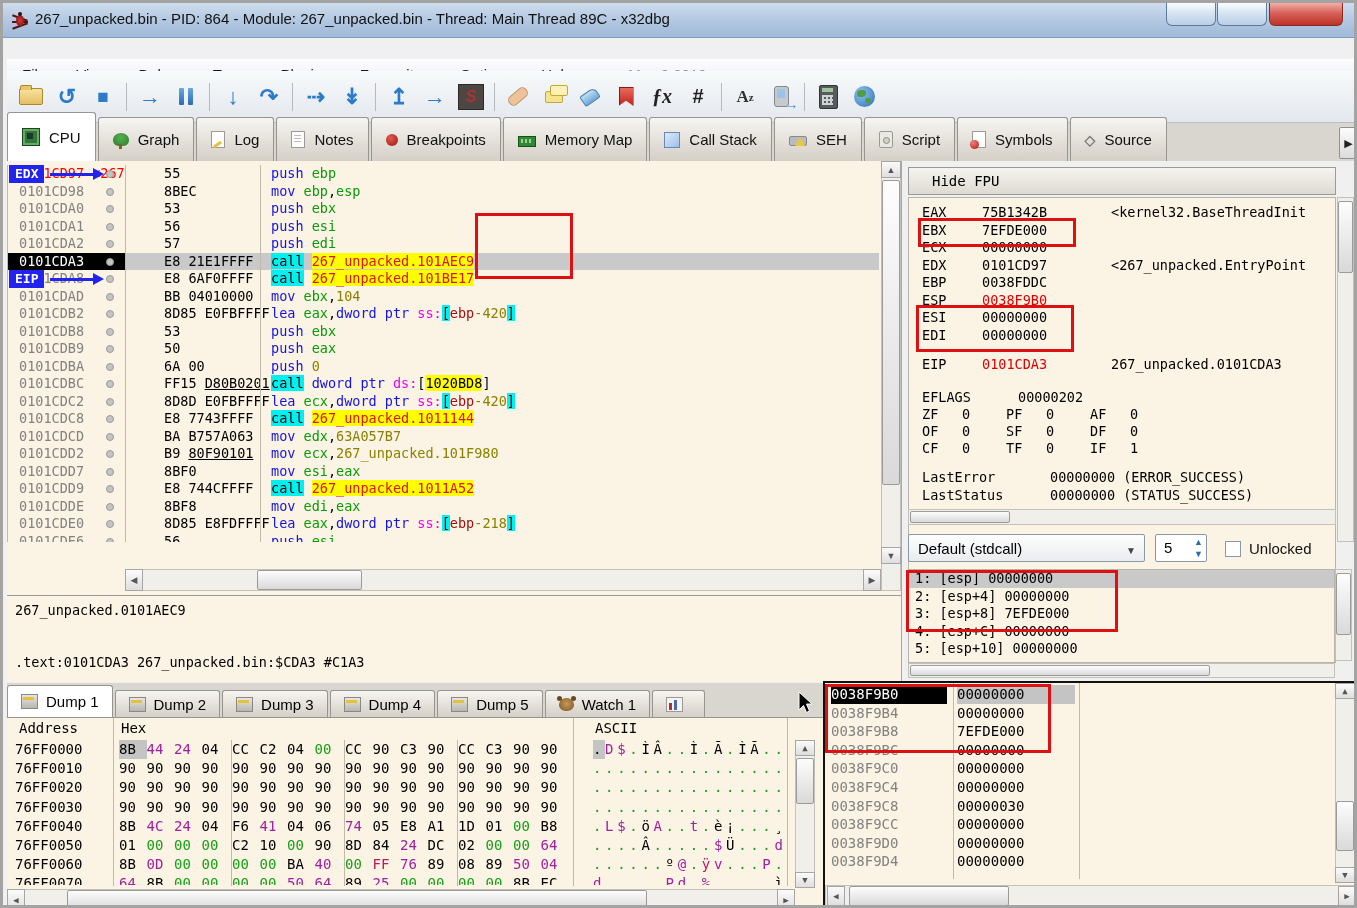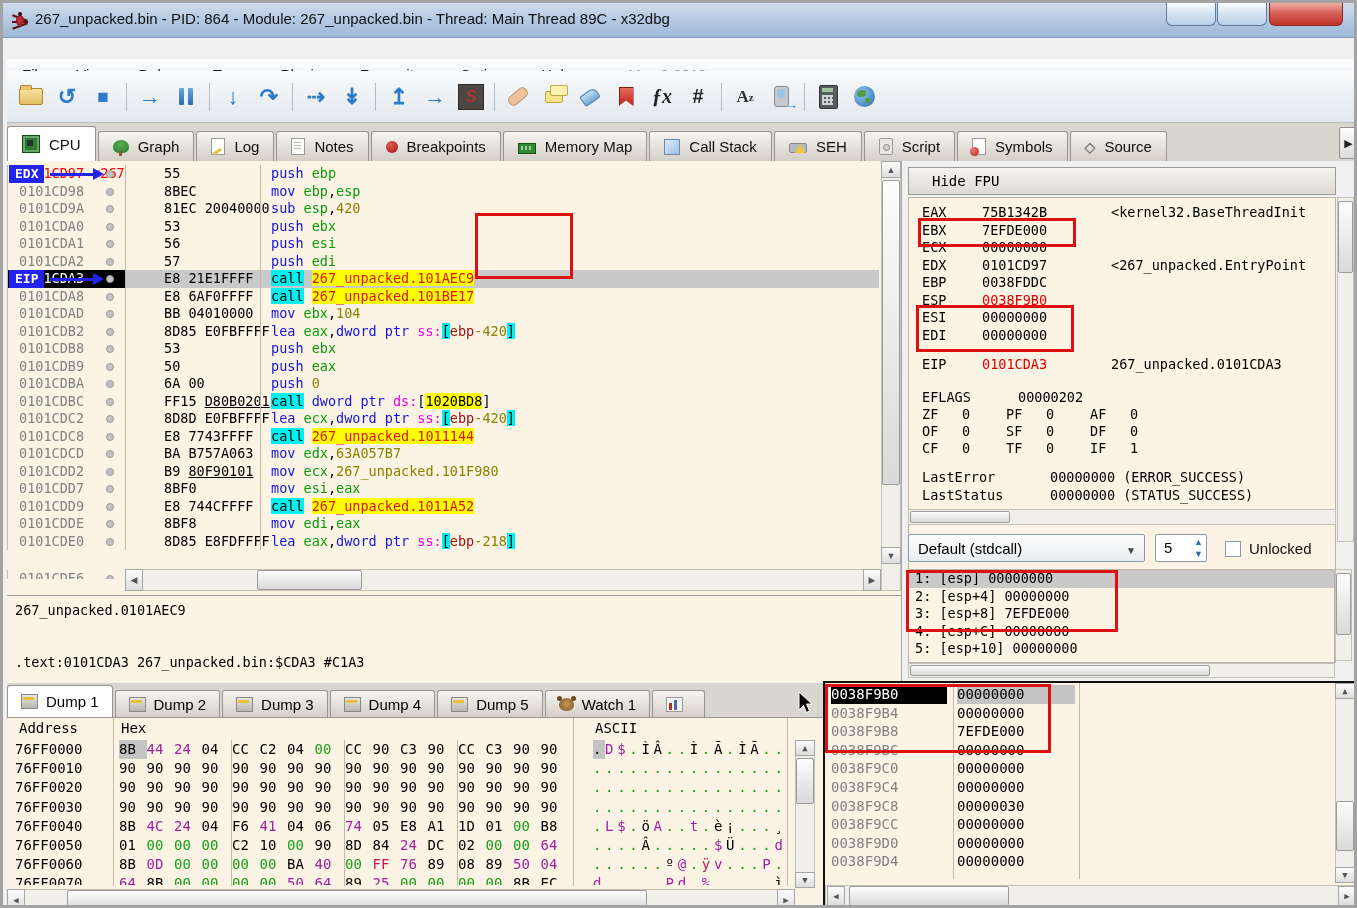--- a/index.html
+++ b/index.html
@@ -68,21 +68,21 @@
                repeating-linear-gradient(90deg,#cfd3d6 0 2px,transparent 2px 4px);}
   .tb-globe i{display:block;width:21px;height:21px;border-radius:50%;
     background:radial-gradient(circle at 35% 35%,#8ec5ee,#2d6db5);position:relative;}
   .tb-globe i:before{content:"";position:absolute;left:3px;top:4px;width:9px;height:7px;
     background:#4f9e45;border-radius:50% 30% 50% 40%;}
   .tb-globe i:after{content:"";position:absolute;left:11px;top:12px;width:6px;height:5px;
     background:#4f9e45;border-radius:40%;}
   
   #tabbar{position:absolute;left:4px;top:120px;width:1349px;height:38px;background:#d9d6cf;
     display:flex;align-items:flex-end;}
-  .tab{height:29px;display:flex;align-items:center;padding:0 14px;margin-right:2px;
+  .tab{height:29px;display:flex;align-items:center;padding:7px 14px;margin-right:2px;
     background:linear-gradient(#f7f5f2,#e2ded7 60%,#d4d0c8);border:1px solid #979591;border-bottom:none;
     border-radius:3px 3px 0 0;font-size:15px;color:#111;white-space:nowrap;justify-content:center;}
   .tab.active{height:34px;background:#fff;font-weight:normal;}
   .ticon{width:16px;height:16px;margin-right:9px;position:relative;display:inline-block;}
   .ti-cpu{background:#2f7a33;border:1px solid #174a1a;box-shadow:inset 0 0 0 2px #67a86a;}
   .ti-cpu:after{content:"";position:absolute;left:4px;top:4px;width:6px;height:6px;background:#233;}
   .ti-graph{background:radial-gradient(circle at 50% 35%,#59b04f,#2c7a2e);border-radius:50% 50% 40% 40%;height:13px;}
   .ti-graph:after{content:"";position:absolute;left:6px;bottom:-3px;width:3px;height:5px;background:#8a5a2a;}
   .ti-log{background:#fff;border:1px solid #9a9a9a;width:12px;height:15px;}
   .ti-log:after{content:"";position:absolute;left:1px;bottom:1px;width:9px;height:3px;
@@ -110,21 +110,21 @@
     font-size:11px;color:#222;}
   #tab-left-chev{position:absolute;right:22px;bottom:8px;color:#aaa;font-size:12px;}
   .mono{font-family:"DejaVu Sans Mono","Liberation Mono",monospace;}
   
   #disasm{position:absolute;left:4px;top:158px;width:894px;height:434px;background:#fbf3e3;
     border-right:1px solid #a8a8a8;}
   #disasm-rows{position:absolute;left:0;top:4px;width:872px;}
   .drow{position:relative;display:grid;grid-template-columns:118px 135px 203px 1fr;height:17.5px;
     font-size:13.5px;line-height:17.5px;}
   .drow.sel{background:linear-gradient(90deg,#fbf3e3 0 118px,#c9c9c9 118px);}
-  .drow.clip8{height:9px;overflow:hidden;margin-top:20px;}
+  .drow.clip8{height:9px;overflow:hidden;}
   .bpdot{position:absolute;left:99px;top:5px;width:8px;height:8px;border-radius:50%;
     background:#c4c4c4;border:1px solid #9a9a9a;box-sizing:border-box;}
   .daddr{padding-left:11px;white-space:nowrap;overflow:hidden;border-left:1px solid #c2baa8;}
   .addr-gray{color:#828282;}
   .addr-red{color:#f00;}
   .sel .daddr{background:#000;color:#fff;}
   .dbytes{padding-left:38px;white-space:nowrap;border-left:1px solid #c2baa8;color:#000;}
   .dbytes .ub{text-decoration:underline;}
   .dinstr{padding-left:10px;white-space:nowrap;border-left:1px solid #c2baa8;}
   .tk-pl{color:#000;}
@@ -378,26 +378,20 @@
           <span class="dinstr mono"><span class="tk-mn">push </span><span class="tk-reg">ebp</span></span>
         </div>
         <div class="drow">
           <span class="bpdot"></span>
           <span class="daddr mono addr-gray">0101CD98</span>
           <span class="dbytes mono"><span>8BEC</span></span>
           <span class="dinstr mono"><span class="tk-mn">mov </span><span class="tk-reg">ebp</span><span class="tk-pl">,</span><span class="tk-reg">esp</span></span>
         </div>
         <div class="drow">
           <span class="bpdot"></span>
-          <span class="daddr mono addr-gray">0101CD9A</span>
-          <span class="dbytes mono"><span>81EC 20040000</span></span>
-          <span class="dinstr mono"><span class="tk-mn">sub </span><span class="tk-reg">esp</span><span class="tk-pl">,</span><span class="tk-num">420</span></span>
-        </div>
-        <div class="drow">
-          <span class="bpdot"></span>
           <span class="daddr mono addr-gray">0101CDA0</span>
           <span class="dbytes mono"><span>53</span></span>
           <span class="dinstr mono"><span class="tk-mn">push </span><span class="tk-reg">ebx</span></span>
         </div>
         <div class="drow">
           <span class="bpdot"></span>
           <span class="daddr mono addr-gray">0101CDA1</span>
           <span class="dbytes mono"><span>56</span></span>
           <span class="dinstr mono"><span class="tk-mn">push </span><span class="tk-reg">esi</span></span>
         </div>

